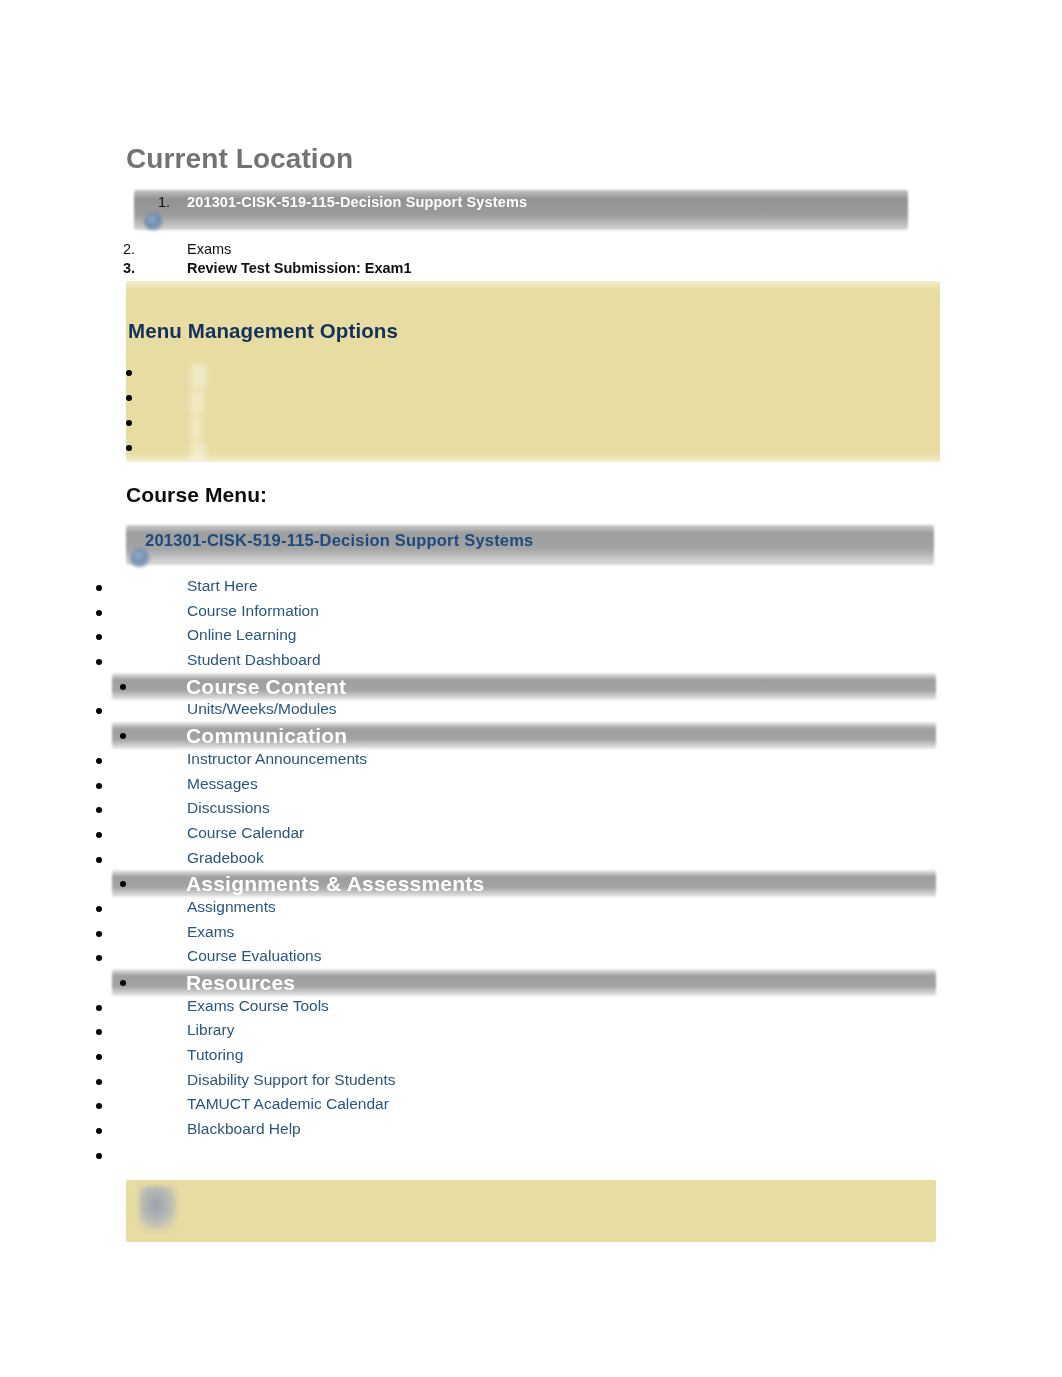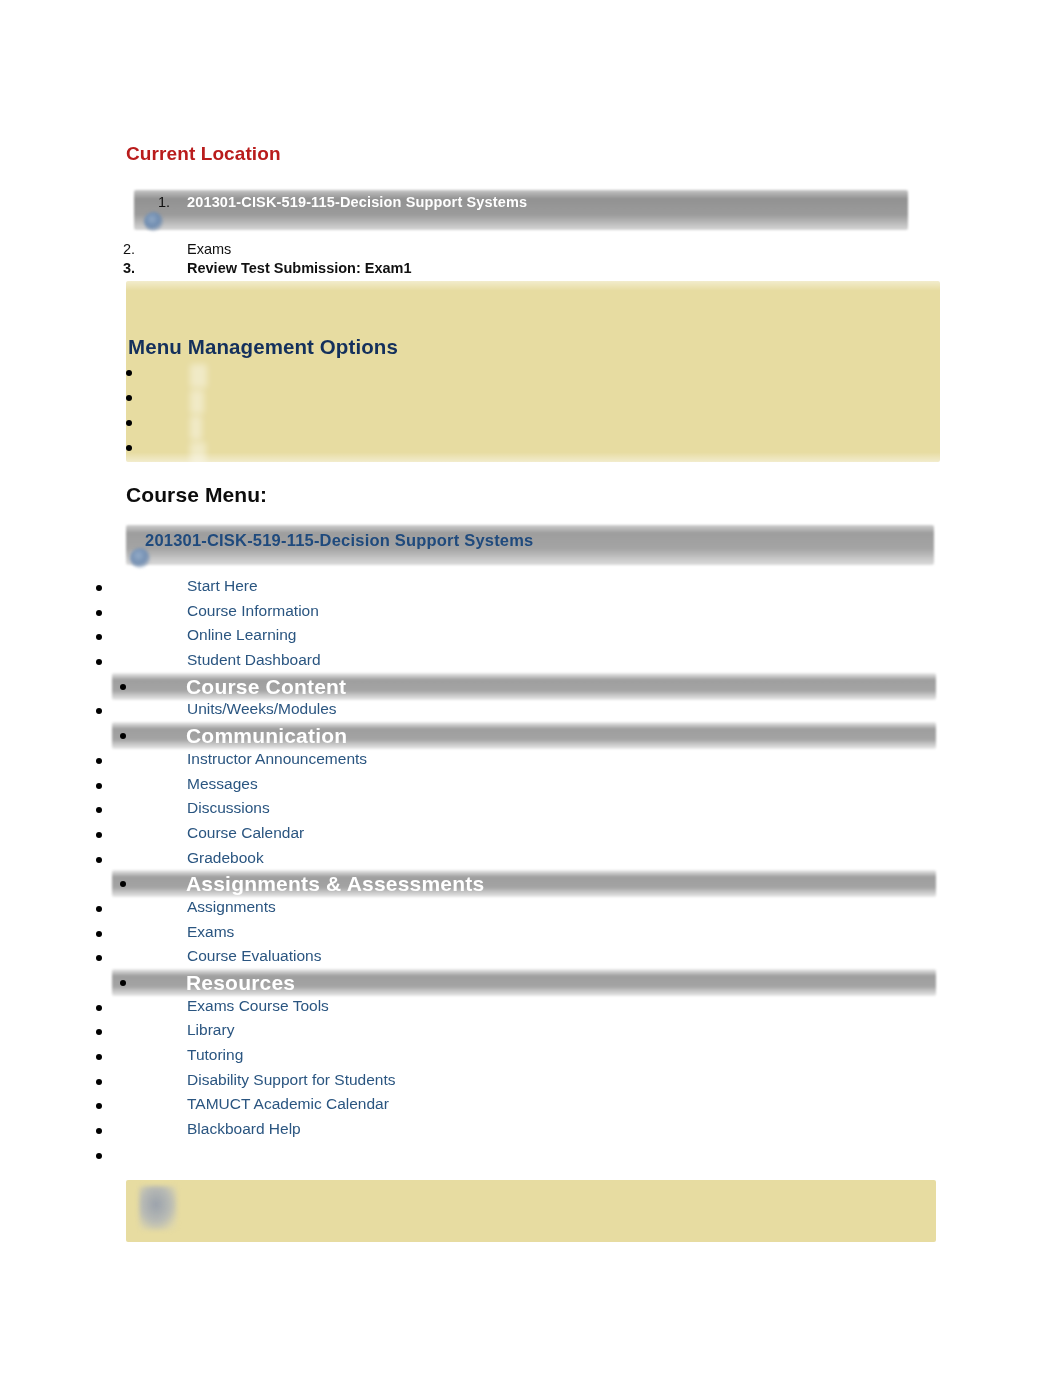--- a/index.html
+++ b/index.html
@@ -21,23 +21,23 @@
     width: 1062px;
     height: 1377px;
     overflow: hidden;
   }
 
   
   .h-current-location {
     position: absolute;
     left: 126px;
     top: 143px;
-    font-size: 19px;
-    font-weight: bold;
-    color: #b91c1c;
+    font-size: 28px;
+    font-weight: bold;
+    color: #737373;
     letter-spacing: 0.1px;
   }
 
   .h-course-menu {
     position: absolute;
     left: 126px;
     top: 483px;
     font-size: 21px;
     font-weight: bold;
     color: #0d0d0d;
@@ -133,21 +133,20 @@
   }
 
   .h-mmo {
     position: absolute;
     left: 128px;
     top: 319px;
     font-size: 20.5px;
     font-weight: bold;
     color: #14305c;
     letter-spacing: 0.1px;
-    margin-top: 16px;
   }
 
   
   .ghost {
     position: absolute;
     background: rgba(255,255,255,0.40);
     border-radius: 2px;
     filter: blur(3px);
   }
   .ghost-a { left: 190px; top: 364px;  width: 17px; height: 24px; }

